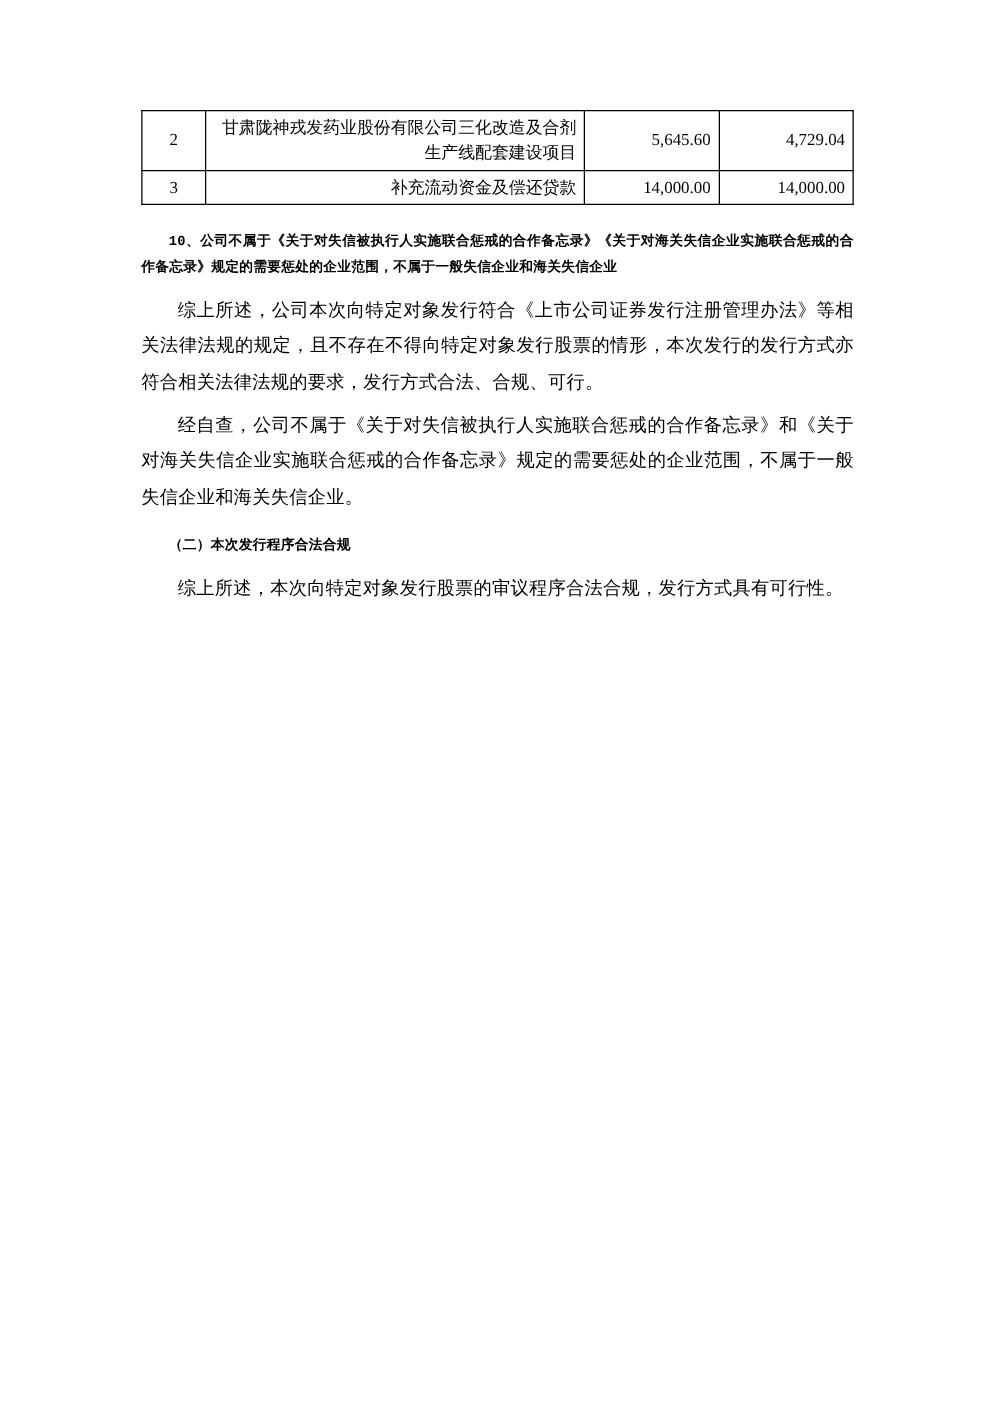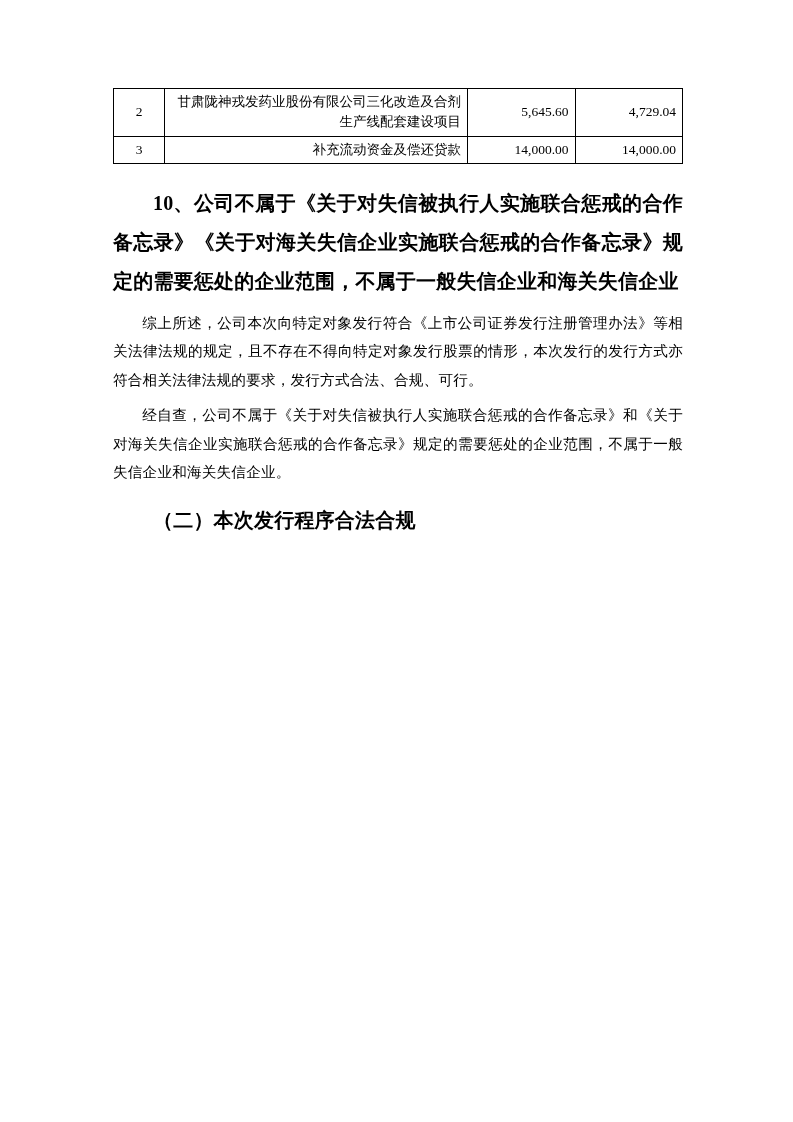--- a/index.html
+++ b/index.html
@@ -61,26 +61,26 @@
     line-height: 1.95;
     text-align: justify;
     text-indent: 2em;
     letter-spacing: 0.2px;
   }
   p.spacer-after {
     margin-bottom: 7px;
   }
   h3.heading {
     margin: 0;
-    font-size: 20px;
+    font-size: 11px;
     line-height: 1.95;
     font-weight: bold;
     text-align: justify;
     text-indent: 2em;
-    font-family: Liberation Serif, serif;
+    font-family: Liberation Mono, monospace;
     letter-spacing: 0.2px;
   }
   .gap-sm { height: 8px; }
   .gap-md { height: 12px; }
 </style>
 </head>
 <body>
 
 <div class="page">
   <div class="content">
@@ -116,15 +116,16 @@
 
     <p class="body-par spacer-after">经自查，公司不属于《关于对失信被执行人实施联合惩戒的合作备忘录》和《关于对海关失信企业实施联合惩戒的合作备忘录》规定的需要惩处的企业范围，不属于一般失信企业和海关失信企业。</p>
 
     <div class="gap-sm"></div>
 
     <h3 class="heading">（二）本次发行程序合法合规</h3>
 
     <div class="gap-sm"></div>
 
 
+    <p class="body-par">综上所述，本次向特定对象发行股票的审议程序合法合规，发行方式具有可行性。</p>
 
   </div>
 </div>
 
 </body></html>

